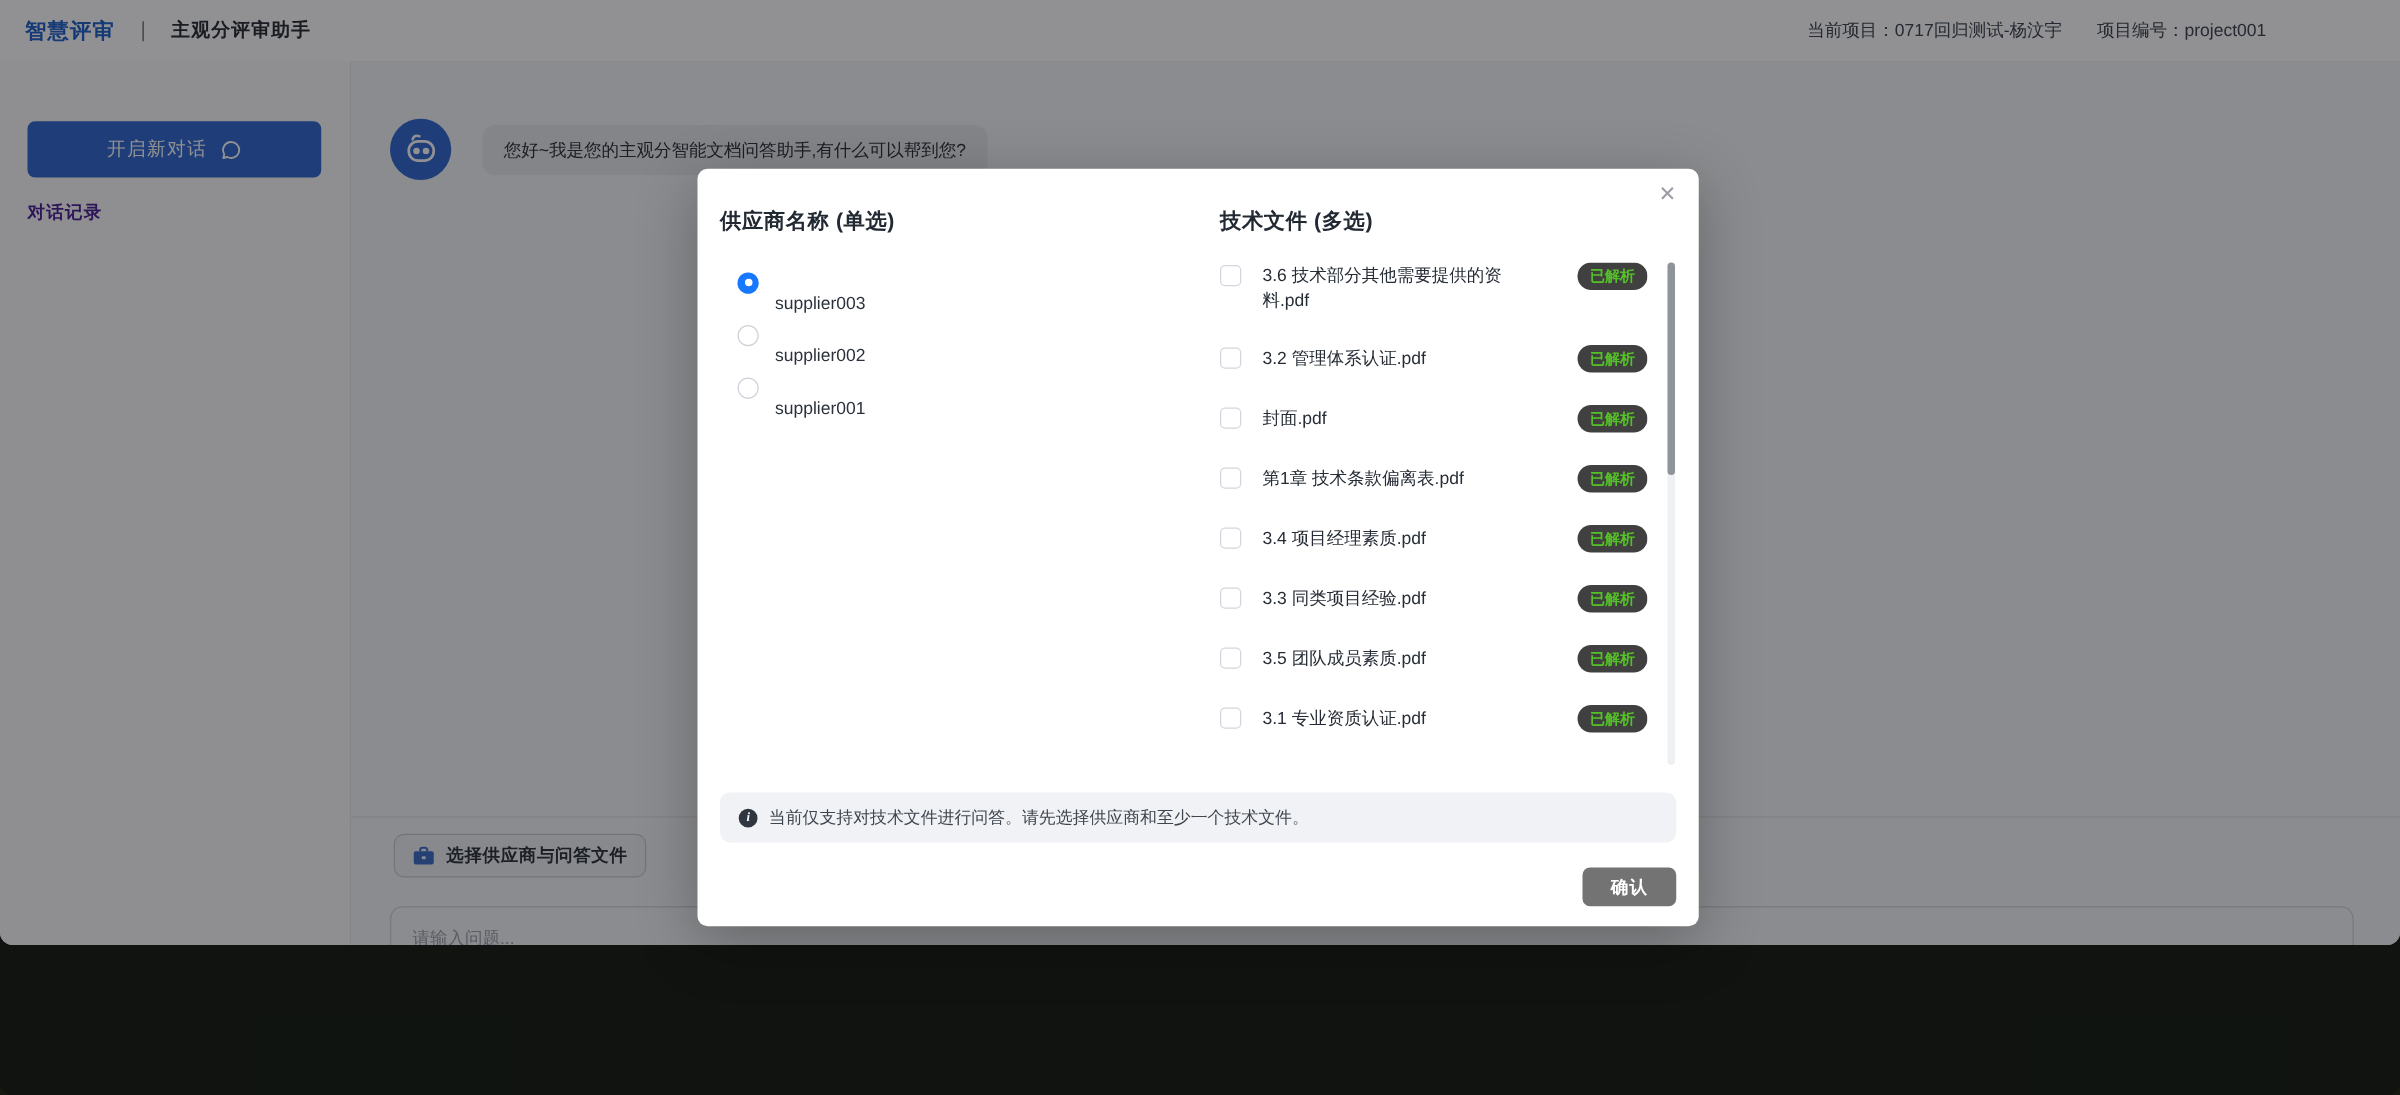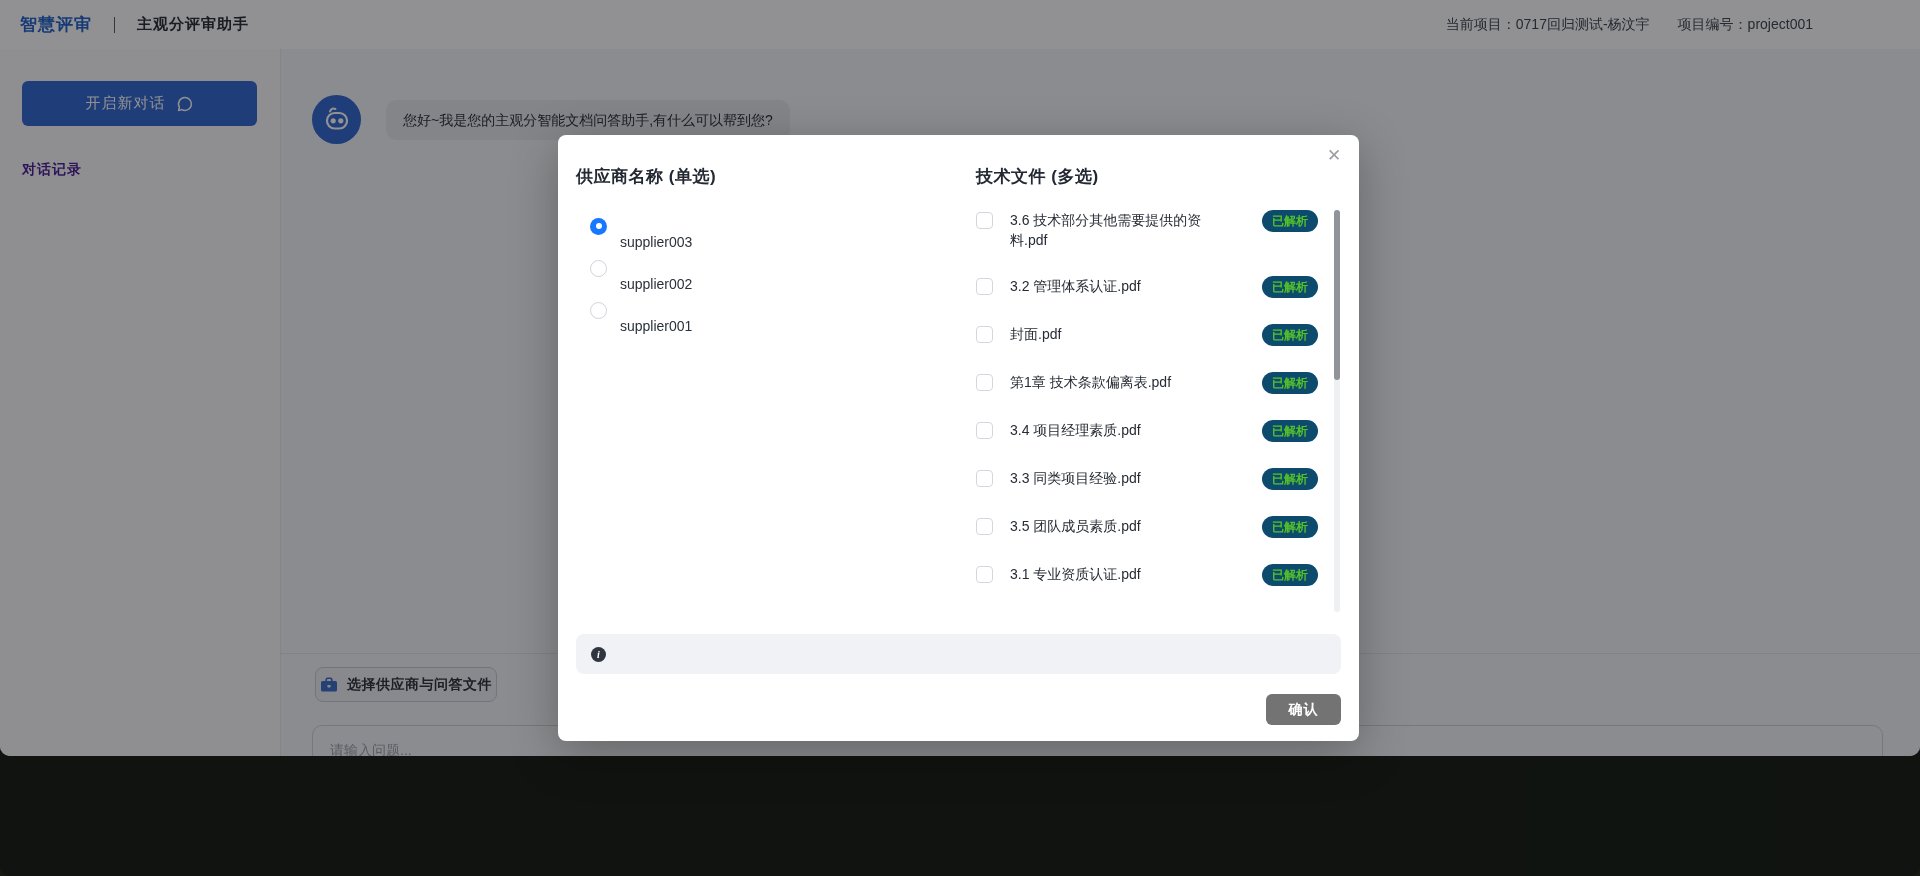--- a/index.html
+++ b/index.html
@@ -21,41 +21,41 @@
   .brand{color:#2061c9;font-size:17px;font-weight:700;margin-left:20px;letter-spacing:1px;}
   .topbar-divider{width:1px;height:16px;background:#565b63;margin:0 22px;}
   .page-title{font-size:15px;color:#252a31;font-weight:700;letter-spacing:1px;}
   .topbar-right{position:absolute;right:107px;display:flex;align-items:center;gap:28px;font-size:14px;color:#3c434d;}
   
   .sidebar{
     position:absolute;left:0;top:49px;width:280px;bottom:0;background:#fbfcfd;
     border-right:1px solid #e7e9ed;
   }
   .new-chat-btn{
-    position:absolute;left:22px;top:32px;width:235px;height:45px;border:none;
+    position:absolute;left:22px;top:48px;width:235px;height:45px;border:none;
     background:#2e66cf;color:#fff;font-size:15px;border-radius:6px;cursor:pointer;
     display:flex;align-items:center;justify-content:center;gap:10px;
     font-family:inherit;letter-spacing:1px;
   }
   .history-label{position:absolute;left:22px;top:112px;font-size:14px;color:#4c1d95;font-weight:600;letter-spacing:1px;}
   
   .chat-main{position:absolute;left:281px;top:49px;right:0;bottom:0;background:#f5f6f8;}
   .bot-avatar{
     position:absolute;left:31px;top:46px;width:49px;height:49px;border-radius:50%;
     background:#2e66cf;display:flex;align-items:center;justify-content:center;
   }
   .greeting-bubble{
     position:absolute;left:105px;top:51px;height:40px;line-height:40px;
     background:#e7e9ed;border-radius:10px;padding:0 17px;font-size:14px;color:#2a2f36;
     white-space:nowrap;
   }
   .chat-divider{position:absolute;left:0;right:0;top:604px;height:1px;background:#e2e4e8;}
   .select-files-btn{
     position:absolute;left:34px;top:618px;height:35px;display:flex;align-items:center;gap:9px;
-    background:#edf0f5;border:1px solid #c7ccd4;border-radius:8px;padding:0 4px;
+    background:#edf0f5;border:1px solid #c7ccd4;border-radius:8px;padding:0 14px;
     font-size:14px;color:#2b3139;cursor:pointer;font-family:inherit;font-weight:600;letter-spacing:.5px;
   }
   .question-box{
     position:absolute;left:31px;top:676px;width:1571px;height:120px;
     border:1px solid #cdd1d8;border-radius:10px;background:#f5f6f8;box-sizing:border-box;
   }
   .question-placeholder{position:absolute;left:17px;top:16px;font-size:14px;color:#9aa0a9;}
   .send-btn{
     position:absolute;left:1543px;top:749px;width:41px;height:41px;border-radius:50%;
     background:#2757c9;border:none;cursor:pointer;display:flex;align-items:center;justify-content:center;
@@ -78,21 +78,21 @@
   .radio-row{display:flex;align-items:center;gap:13px;margin-bottom:22px;height:20px;cursor:pointer;}
   .radio{width:17px;height:17px;border-radius:50%;border:1.5px solid #cfd3da;background:#fff;box-sizing:border-box;flex:none;position:relative;}
   .radio.checked{border:none;background:#1677ff;}
   .radio.checked::after{content:'';position:absolute;left:50%;top:50%;transform:translate(-50%,-50%);width:6px;height:6px;border-radius:50%;background:#fff;}
   .radio-label{font-size:14px;color:#2b313b;margin-top:32px;}
   .file-list{position:absolute;left:418px;top:75px;width:342px;height:402px;overflow:hidden;}
   .file-row{display:flex;align-items:flex-start;margin-bottom:26px;}
   .checkbox{width:17px;height:17px;border-radius:4px;border:1.5px solid #d3d6dc;background:#fff;box-sizing:border-box;flex:none;margin-top:2px;cursor:pointer;}
   .file-name{font-size:14px;color:#262c35;line-height:20px;margin-left:17px;width:205px;}
   .badge{
-    margin-left:auto;flex:none;background:#0c4a6e;color:#54c226;font-size:12px;
+    margin-left:auto;flex:none;background:#404040;color:#54c226;font-size:12px;
     padding:3px 10px;border-radius:12px;line-height:16px;font-weight:600;
   }
   .list-scrollbar{position:absolute;left:776px;top:75px;width:6px;height:402px;border-radius:3px;background:#eef0f2;}
   .list-scrollbar .thumb{position:absolute;left:0;top:0;width:6px;height:170px;border-radius:3px;background:#8f939a;}
   .modal-notice{
     position:absolute;left:18px;right:18px;top:499px;height:40px;background:#f1f2f5;border-radius:8px;
     display:flex;align-items:center;padding:0 15px;box-sizing:border-box;gap:9px;
     font-size:13.5px;color:#3f4650;
   }
   .info-icon{
@@ -238,16 +238,17 @@
         <span class="file-name">3.1 专业资质认证.pdf</span>
         <span class="badge">已解析</span>
       </div>
     </div>
   <div class="list-scrollbar">
     <div class="thumb"></div>
   </div>
 
   <div class="modal-notice">
     <span class="info-icon">i</span>
+    <span>当前仅支持对技术文件进行问答。请先选择供应商和至少一个技术文件。</span>
   </div>
 
   <button class="confirm-btn">确认</button>
 </div>
 
 </body></html>

